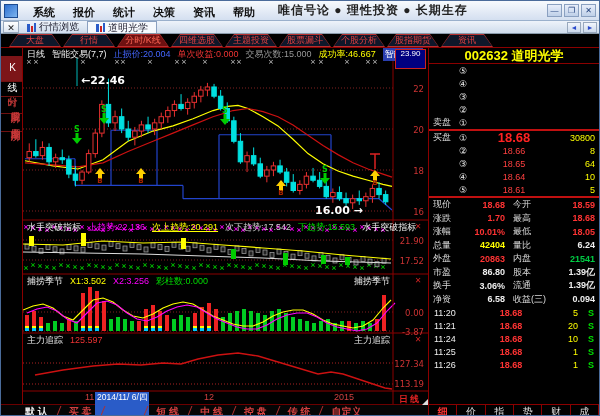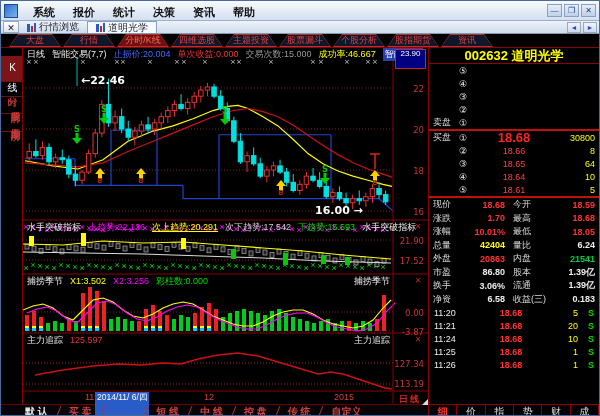--- a/index.html
+++ b/index.html
@@ -77,20 +77,21 @@
   svg text{font-family:"DejaVu Sans",sans-serif;}
 </style>
 </head>
 <body>
 
 <div id="app">
 
   <div class="menubar">
     <span class="appicon"></span>
     <span id="menuItems"><span class="menu-item">系统</span><span class="menu-item">报价</span><span class="menu-item">统计</span><span class="menu-item">决策</span><span class="menu-item">资讯</span><span class="menu-item">帮助</span></span>
+    <span class="brand">唯信号论 ● 理性投资 ● 长期生存</span>
     <span class="winbtns">
         <span class="winbtn">—</span>
         <span class="winbtn">❐</span>
         <span class="winbtn">✕</span>
       </span>
   </div>
 
   <div class="tabbar">
     <span class="toolbtn">✕</span>
     <span class="wtab">
@@ -791,21 +792,21 @@
           <div class="drow">
             <span class="dl">换手</span>
             <span class="dv" style="color: rgb(238, 238, 238);">3.06%</span>
             <span class="dl2">流通</span>
             <span class="dv2" style="color: rgb(238, 238, 238);">1.39亿</span>
           </div>
           <div class="drow">
             <span class="dl">净资</span>
             <span class="dv" style="color: rgb(238, 238, 238);">6.58</span>
             <span class="dl2">收益(三)</span>
-            <span class="dv2" style="color: rgb(238, 238, 238);">0.183</span>
+            <span class="dv2" style="color: rgb(238, 238, 238);">0.094</span>
           </div>
         </div>
       <div id="tickRows">
           <div class="trow">
             <span class="tt">11:20</span>
             <span class="tp">18.68</span>
             <span class="tq">5</span>
             <span class="ts">S</span>
           </div>
           <div class="trow">

